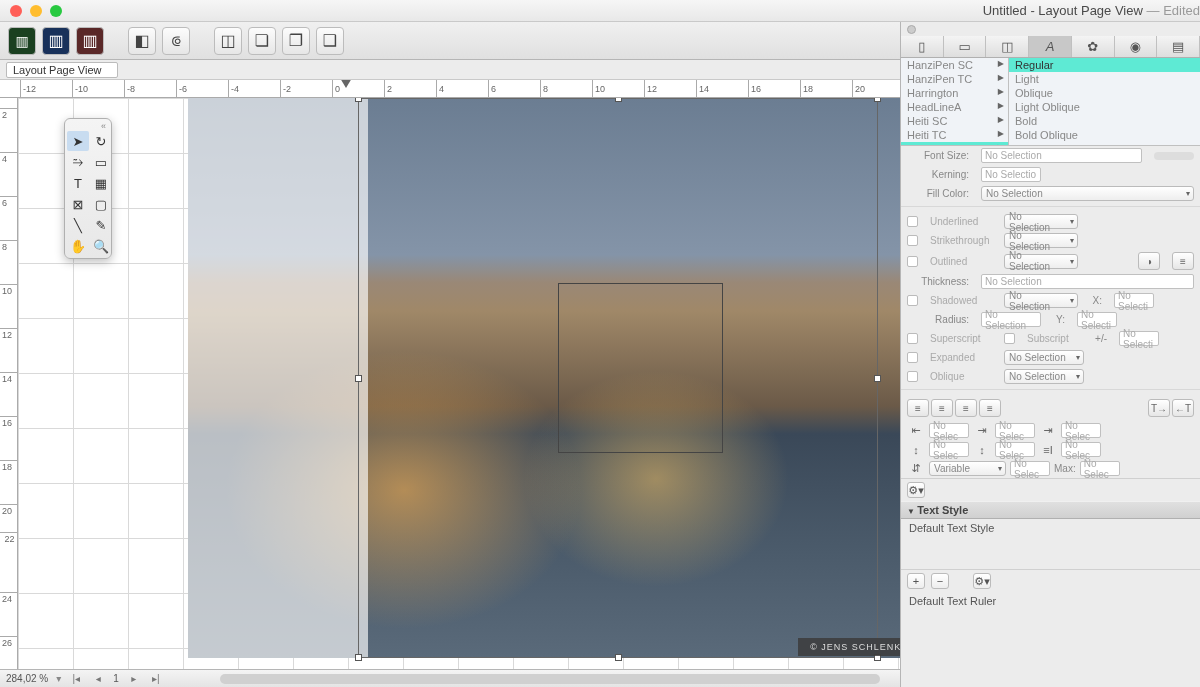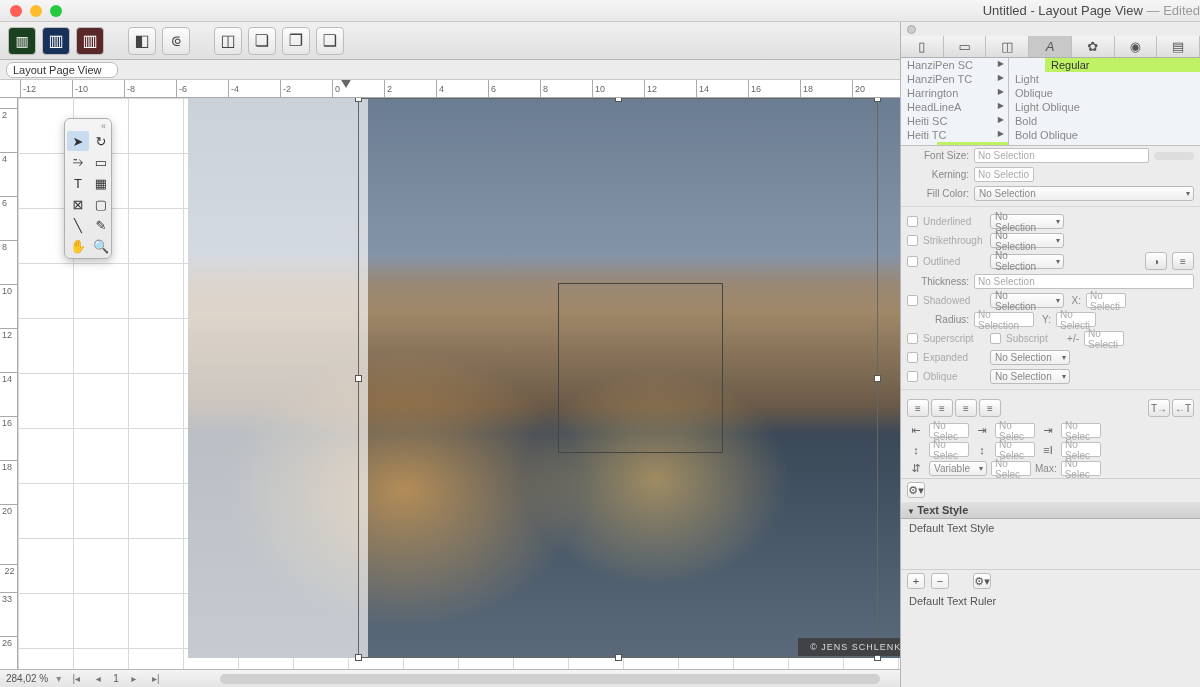--- a/index.html
+++ b/index.html
@@ -17,21 +17,21 @@
 .toolbar { height: 38px; background: linear-gradient(#f0f0f0,#e0e0e0); border-bottom: 1px solid #b5b5b5; display: flex; align-items: center; padding: 0 8px; gap: 4px; position: relative; }
 .tb-group { display: flex; gap: 6px; margin-right: 20px; }
 .tb-btn { width: 28px; height: 28px; background: linear-gradient(#fcfcfc,#e6e6e6); border: 1px solid #bcbcbc; border-radius: 4px; display: flex; align-items: center; justify-content: center; font-size: 16px; color: #444; }
 .tb-btn.doc { background: #1a4020; color: #fff; font-size: 14px; }
 .tb-btn.doc2 { background: #18315a; color: #fff; }
 .tb-btn.doc3 { background: #5a2828; color: #fff; }
 .info-btn { position: absolute; right: 12px; width: 26px; height: 26px; border-radius: 50%; background: #5a5a5a; color: #fff; font-style: italic; font-family: Georgia, serif; font-size: 18px; display: flex; align-items: center; justify-content: center; }
 
 
 .viewbar { height: 20px; background: #ececec; border-bottom: 1px solid #c9c9c9; display: flex; align-items: center; padding-left: 6px; }
-.view-select { font-size: 11px; background: #fff; border: 1px solid #bbb; border-radius: 7px; padding: 1px 16px 1px 6px; position: relative; }
+.view-select { font-size: 11px; background: #fff; border: 1px solid #bbb; border-radius: 2px; padding: 1px 16px 1px 6px; position: relative; }
 
 
 .ruler-h { height: 18px; background: #fff; border-bottom: 1px solid #aaa; position: relative; overflow: hidden; font-size: 9px; color: #666; }
 .ruler-h .tick { position: absolute; top: 0; height: 100%; border-left: 1px solid #aaa; padding-left: 2px; line-height: 18px; }
 .ruler-v { width: 18px; background: #fff; border-right: 1px solid #aaa; position: absolute; left: 0; top: 98px; bottom: 18px; font-size: 9px; color: #666; }
 .ruler-v .tick { position: absolute; left: 0; width: 100%; border-top: 1px solid #aaa; writing-mode: horizontal-tb; padding-top: 1px; padding-left: 2px; }
 
 
 .canvas-wrap { position: absolute; left: 18px; right: 0; top: 98px; bottom: 18px; background: #fff; overflow: hidden; }
 .grid { position: absolute; inset: 0; background-image: linear-gradient(#d9d9d9 1px, transparent 1px), linear-gradient(90deg, #d9d9d9 1px, transparent 1px); background-size: 55px 55px; }
@@ -60,23 +60,23 @@
 .insp-traffic .dot { width: 9px; height: 9px; border-radius: 50%; background: #ccc; border: 1px solid #aaa; }
 .insp-tabs { height: 22px; background: linear-gradient(#f4f4f4,#dedede); border-bottom: 1px solid #b0b0b0; display: flex; }
 .insp-tab { flex: 1; display: flex; align-items: center; justify-content: center; border-right: 1px solid #c0c0c0; font-size: 13px; color: #555; }
 .insp-tab.active { background: #c8c8c8; }
 .section-head { background: linear-gradient(#e0e0e0,#d0d0d0); border-top: 1px solid #f0f0f0; border-bottom: 1px solid #b0b0b0; padding: 2px 6px; font-size: 11px; font-weight: bold; color: #444; }
 .section-head::before { content: "▼ "; font-size: 8px; }
 .font-list { height: 88px; overflow: hidden; background: #f0f3f7; border-bottom: 1px solid #c0c0c0; display: flex; }
 .font-col1 { width: 108px; border-right: 1px solid #c0c0c0; }
 .font-col2 { flex: 1; }
 .font-item { padding: 1px 6px; font-size: 11px; color: #888; position: relative; }
-.font-item.sel { background: #bef264; color: #333; margin-left: 36px; }
+.font-item.sel { background: #5eead4; color: #333; }
 .font-item .arr { position: absolute; right: 4px; color: #666; font-size: 8px; }
-.prop-row { display: flex; align-items: center; padding: 2px 6px; gap: 5px; }
+.prop-row { display: flex; align-items: center; padding: 2px 6px; gap: 12px; }
 .prop-label { width: 62px; text-align: right; color: #888; font-size: 10px; }
 .prop-input { flex: 1; height: 15px; background: #fff; border: 1px solid #c0c0c0; border-radius: 2px; font-size: 10px; color: #aaa; padding: 0 3px; display: flex; align-items: center; }
 .prop-input.short { flex: none; width: 60px; }
 .prop-input.tiny { flex: none; width: 40px; }
 .chk { width: 11px; height: 11px; border: 1px solid #bbb; border-radius: 2px; background: #fff; flex-shrink: 0; }
 .chk-label { color: #aaa; font-size: 10px; width: 62px; }
 .sel-box { height: 15px; background: linear-gradient(#fff,#eee); border: 1px solid #bbb; border-radius: 3px; font-size: 10px; color: #888; padding: 0 14px 0 4px; display: flex; align-items: center; position: relative; }
 .sel-box::after { content: "▾"; position: absolute; right: 3px; font-size: 8px; color: #666; }
 .align-row { display: flex; gap: 2px; padding: 4px 6px; }
 .align-btn { width: 22px; height: 18px; background: linear-gradient(#fff,#e6e6e6); border: 1px solid #bbb; border-radius: 3px; display: flex; align-items: center; justify-content: center; font-size: 10px; color: #666; }
@@ -155,22 +155,22 @@
     <div class="tick" style="top: 10px;">2</div>
     <div class="tick" style="top: 54px;">4</div>
     <div class="tick" style="top: 98px;">6</div>
     <div class="tick" style="top: 142px;">8</div>
     <div class="tick" style="top: 186px;">10</div>
     <div class="tick" style="top: 230px;">12</div>
     <div class="tick" style="top: 274px;">14</div>
     <div class="tick" style="top: 318px;">16</div>
     <div class="tick" style="top: 362px;">18</div>
     <div class="tick" style="top: 406px;">20</div>
-    <div class="tick" style="top: 466px; text-align: center;">22</div>
-    <div class="tick" style="top: 494px;">33</div>
+    <div class="tick" style="top: 434px; text-align: center;">22</div>
+    <div class="tick" style="top: 494px;">24</div>
     <div class="tick" style="top: 538px;">26</div>
   </div>
 
 <div class="canvas-wrap">
   <div class="grid"></div>
   <div class="photo">
     <div class="photo-overlay"></div>
   </div>
   <div class="photo-fade"></div>
   <div class="inner-rect"></div>
@@ -335,21 +335,21 @@
   <div class="spacer-row">
     <div class="ic">↕</div>
     <div class="prop-input tiny">No Selec</div>
     <div class="ic">↕</div>
     <div class="prop-input tiny">No Selec</div>
     <div class="ic">≡I</div>
     <div class="prop-input tiny">No Selec</div>
   </div>
   <div class="spacer-row">
     <div class="ic">⇵</div>
-    <div class="sel-box" style="width:58px">Variable</div>
+    <div class="sel-box" style="width:77px">Variable</div>
     <div class="prop-input tiny">No Selec</div>
     <div style="color:#888">Max:</div>
     <div class="prop-input tiny">No Selec</div>
   </div>
 
   <div class="sub-foot">
     <div class="foot-btn">⚙▾</div>
   </div>
 
   <div class="section-head">Text Style</div>

